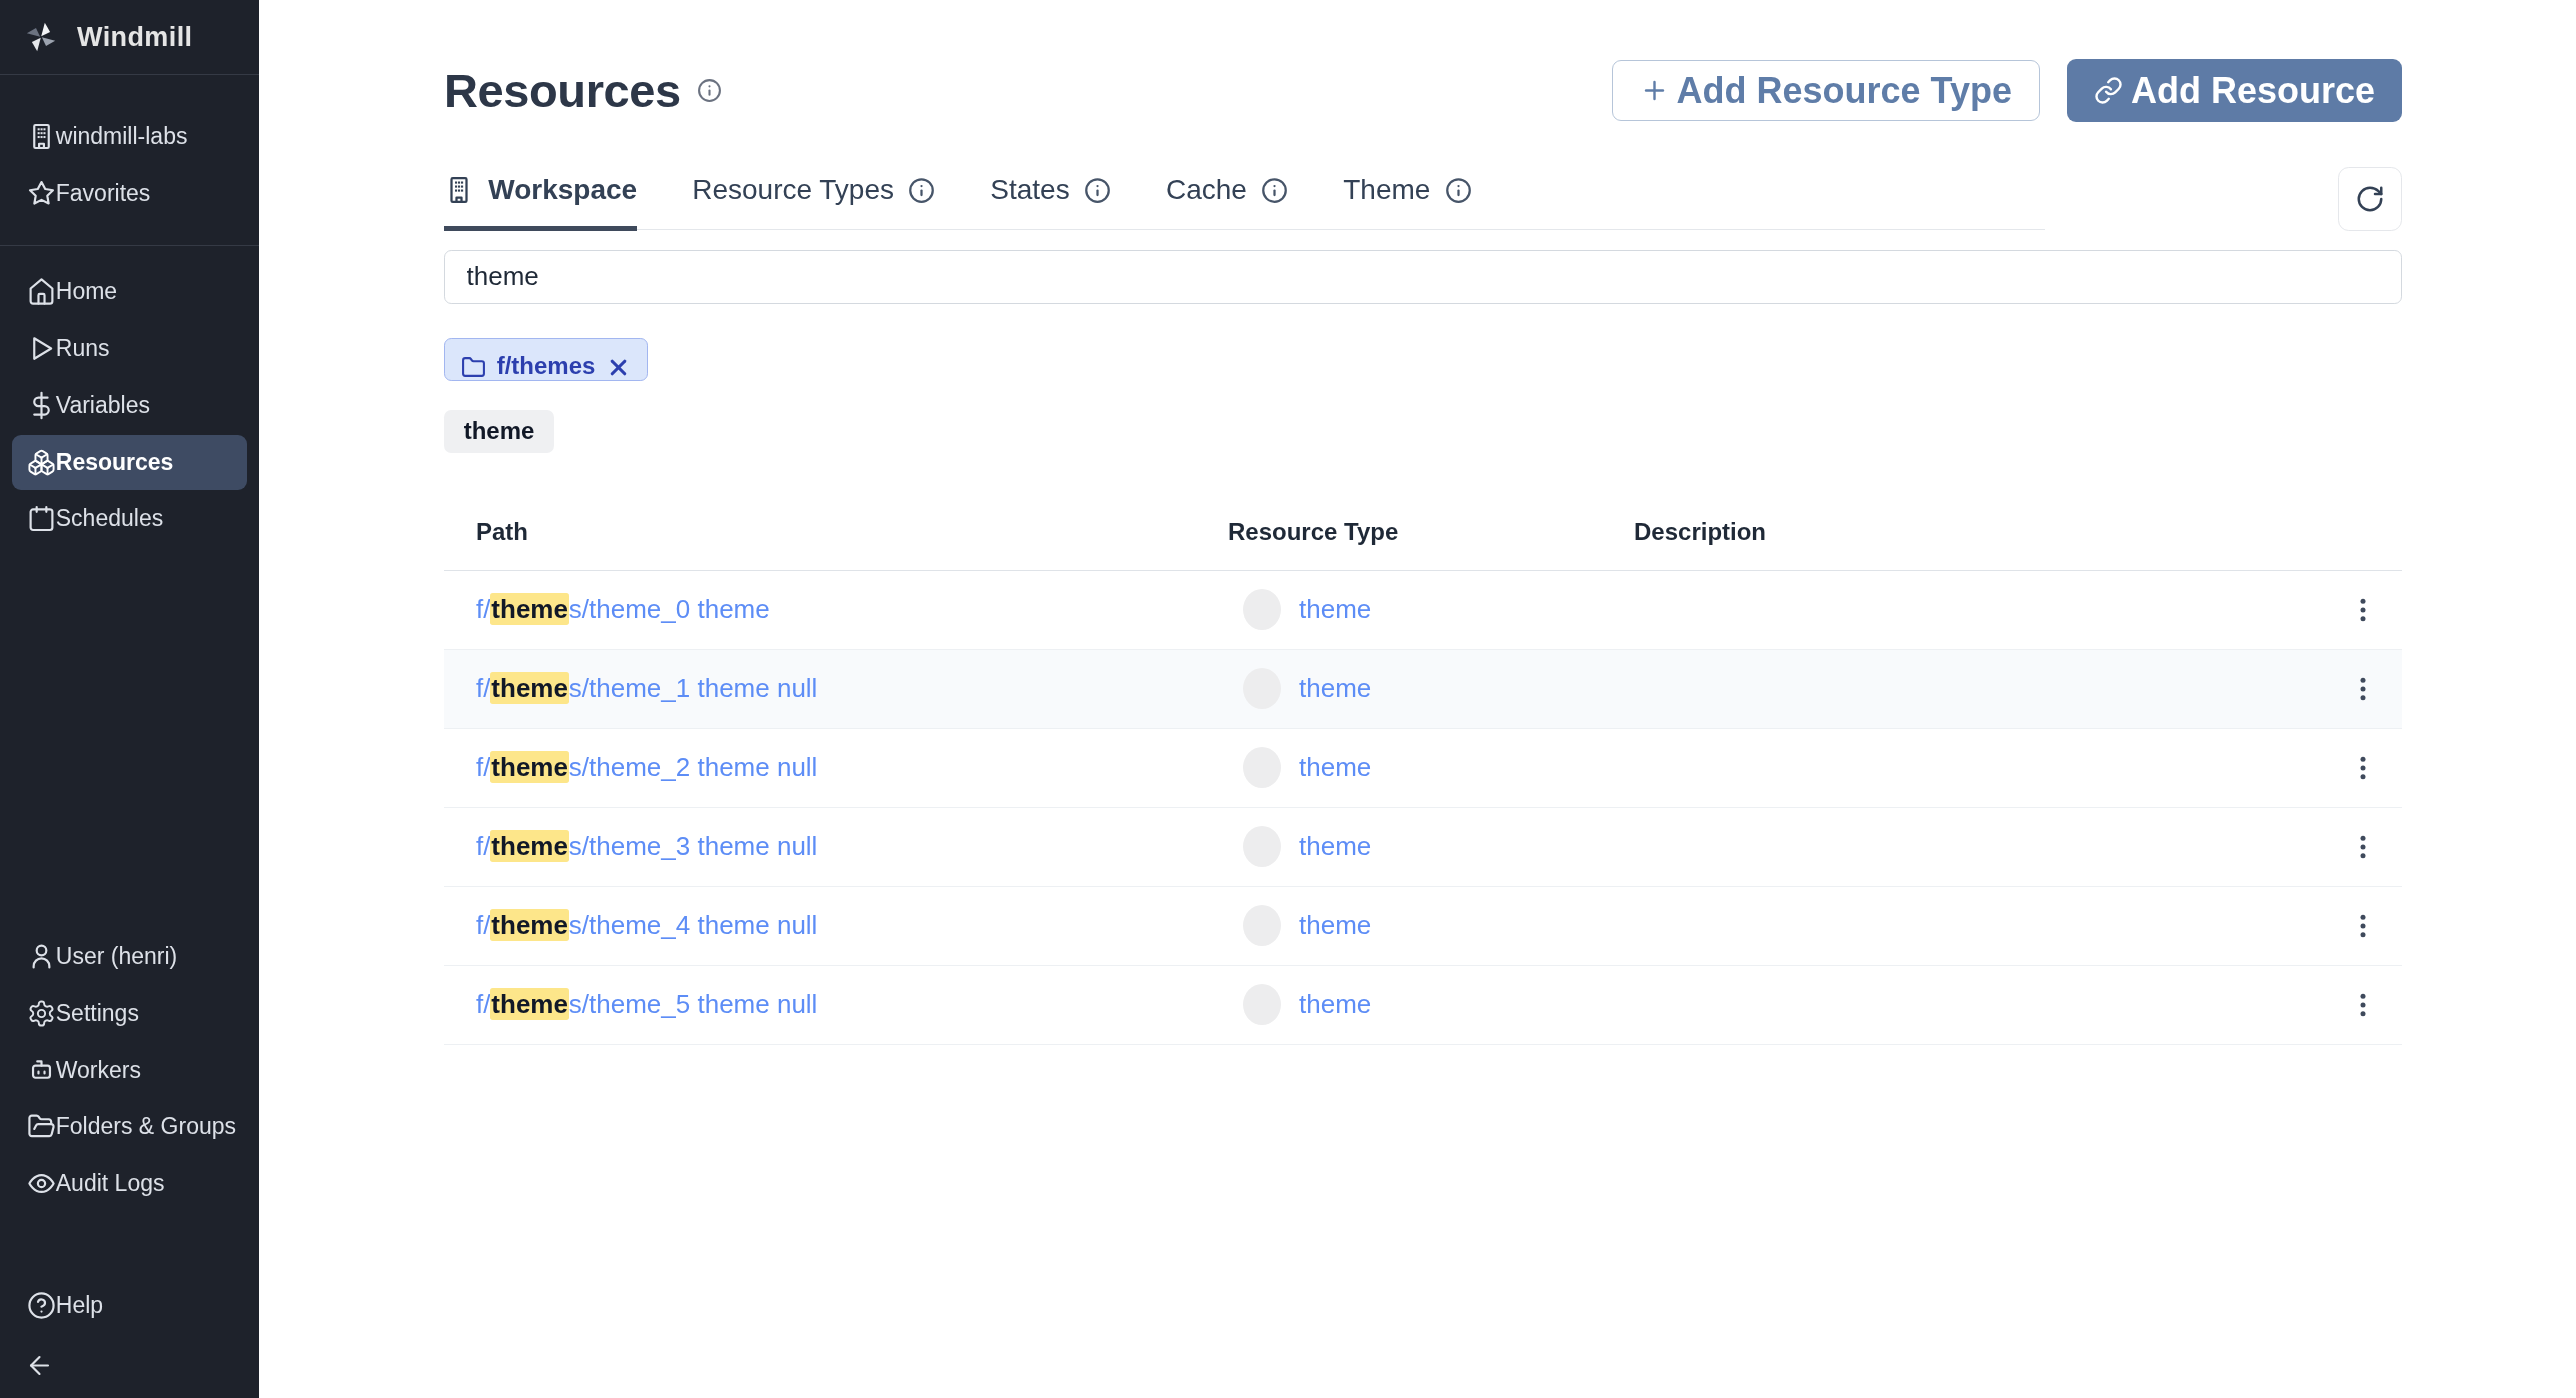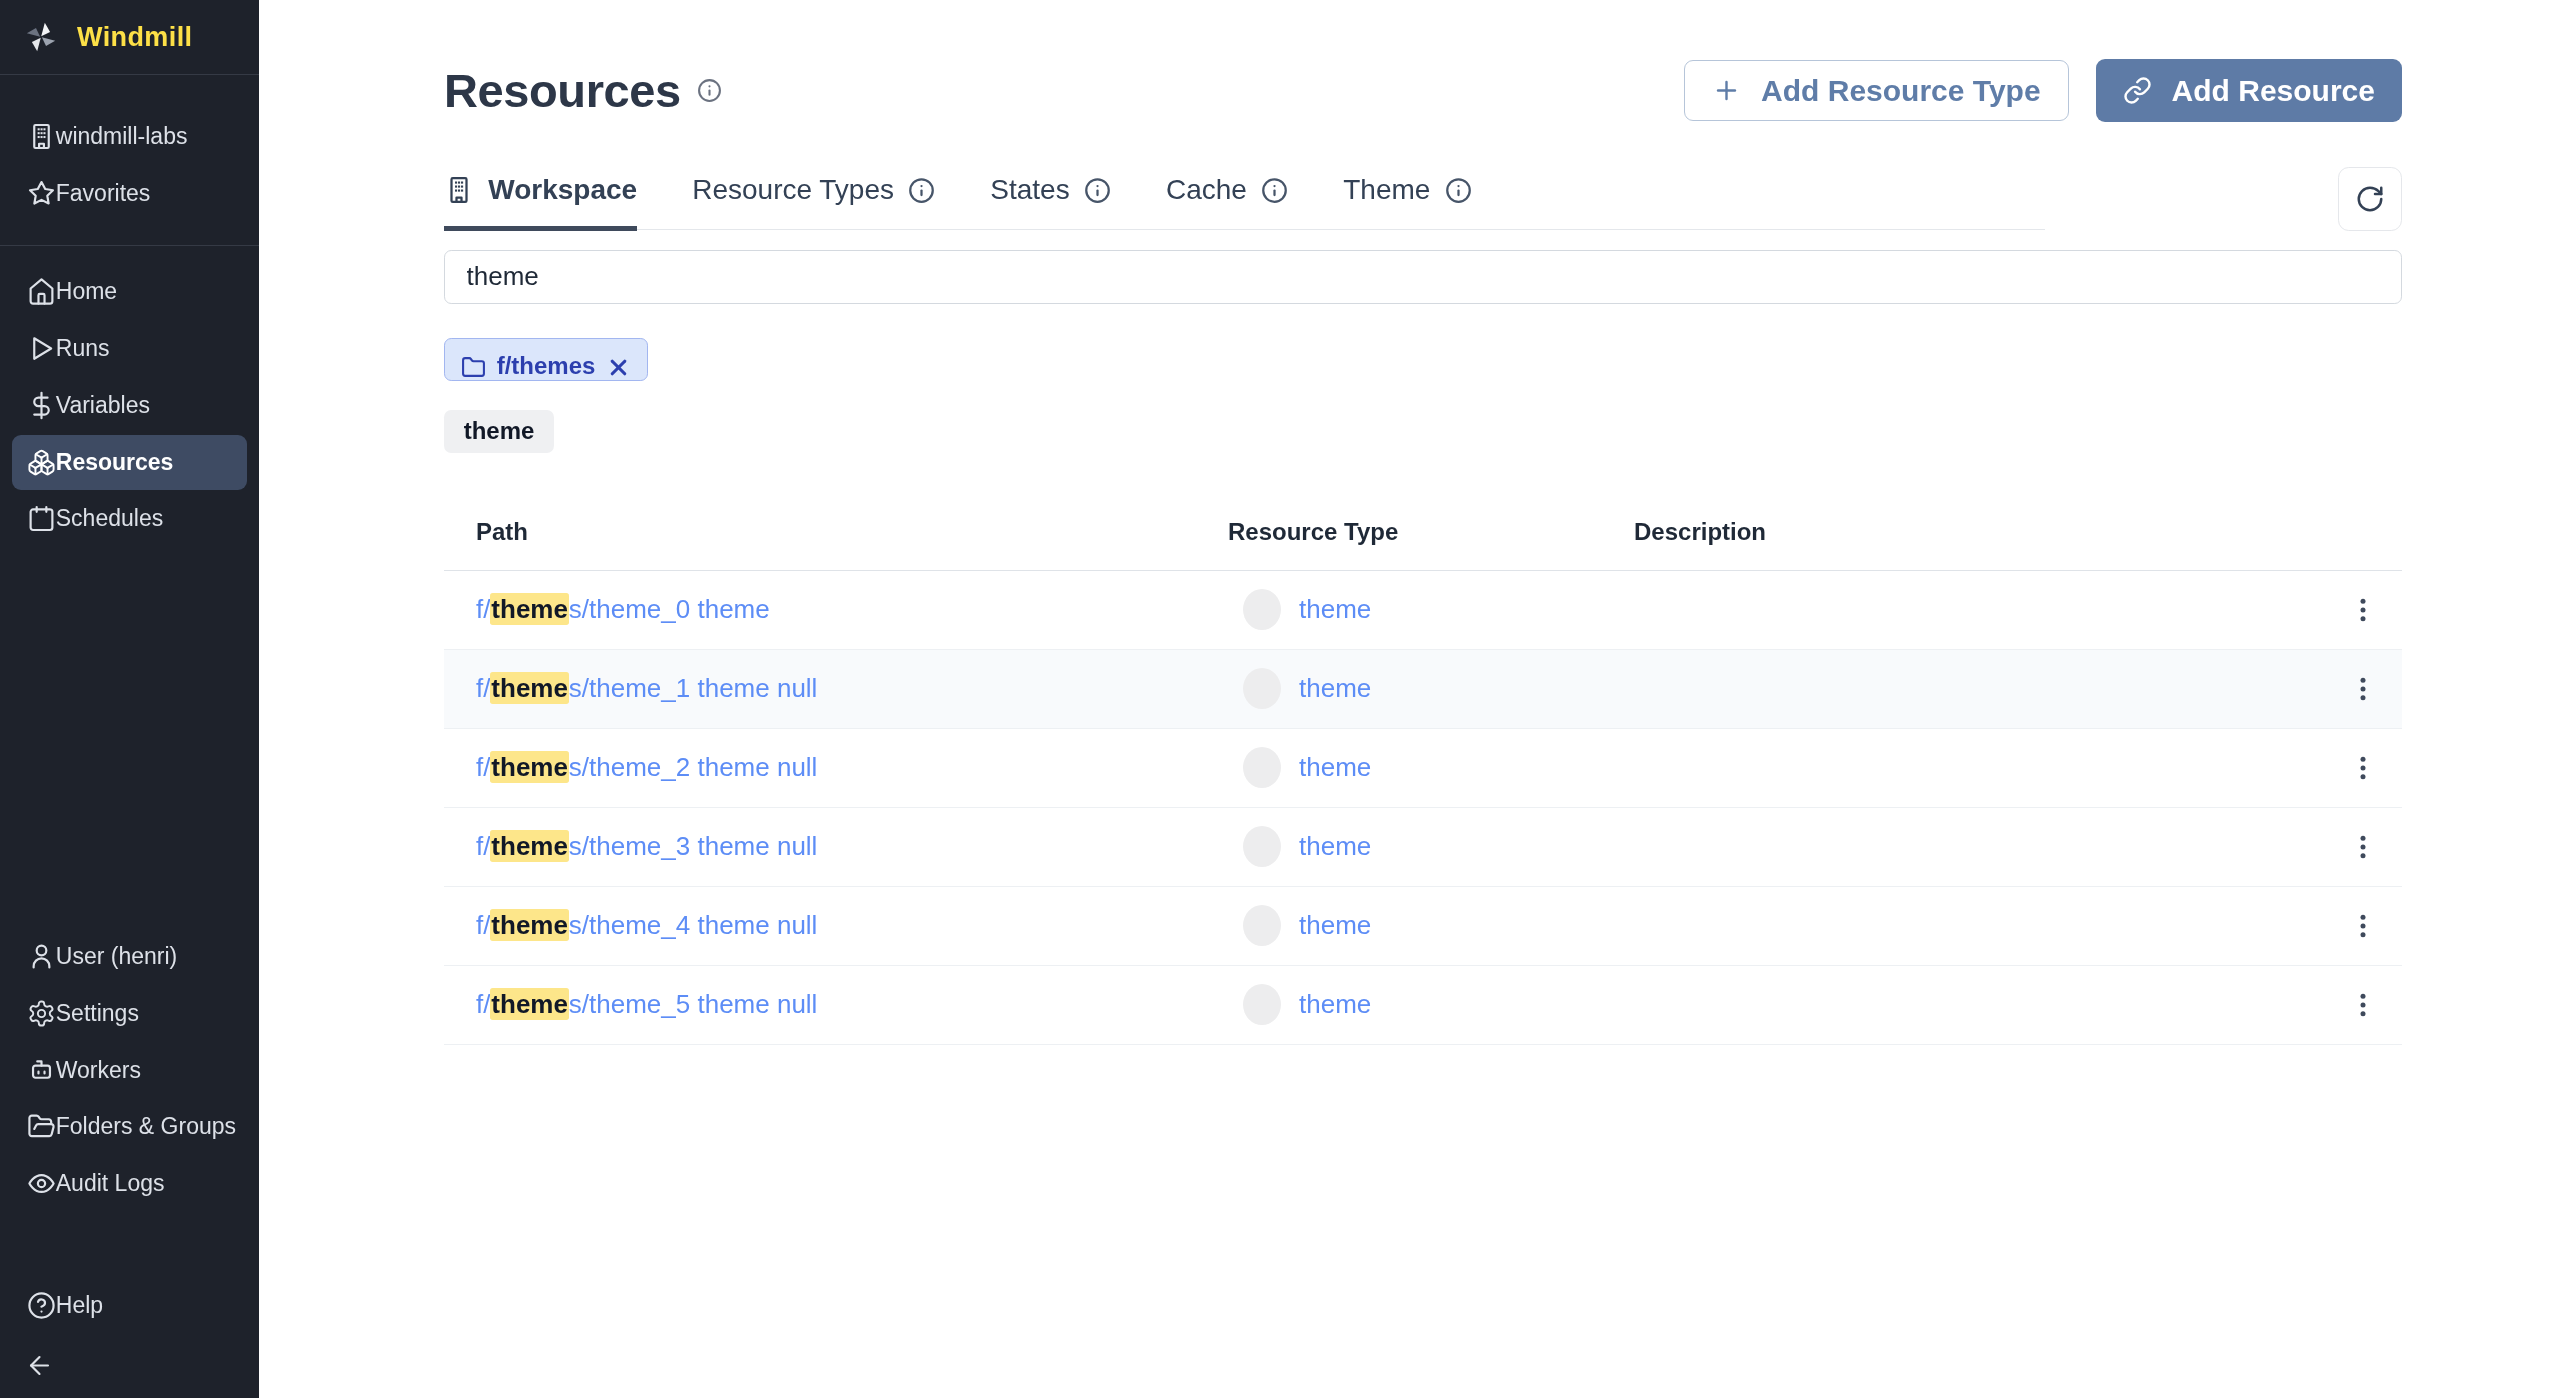--- a/index.html
+++ b/index.html
@@ -16,21 +16,21 @@
   .sidebar {
     width: 259px; min-width: 259px; height: 100%;
     background: #1e222b; color: #dde1e8;
     display: flex; flex-direction: column;
   }
   .logo-row {
     height: 75px; display: flex; align-items: center; gap: 18px;
     padding: 0 23px; border-bottom: 0.9px solid #353a45;
   }
   .logo-mark { width: 36px; height: 36px; flex: 0 0 auto; }
-  .app-name { font-size: 27px; font-weight: 700; color: #fde047; letter-spacing: 0.4px; }
+  .app-name { font-size: 27px; font-weight: 700; color: #e5e5e5; letter-spacing: 0.4px; }
 
   .ws-group { padding: 32px 10.7px 0 10.7px; }
   .side-item {
     display: flex; align-items: center; 
     height: 55px; padding: 0 14.3px; margin: 1.8px 1.8px;
     font-size: 23px; color: #dde1e8; border-radius: 9px; cursor: pointer;
     white-space: nowrap;
   }
   .side-item svg { width: 29px; height: 29px; flex: 0 0 auto; }
   .side-item.active { background: #3e4b63; color: #ffffff; font-weight: 700; }
@@ -50,22 +50,22 @@
 
   .header-row {
     margin-top: 59px; display: flex; align-items: center; justify-content: space-between;
   }
   .title-wrap { display: flex; align-items: center; gap: 16px; }
   .page-title { font-size: 47px; font-weight: 700; color: #2d3748; letter-spacing: -0.4px; }
   .info-icon { width: 25px; height: 25px; color: #6b7280; cursor: pointer; }
 
   .header-actions { display: flex; align-items: center; gap: 27px; }
   .btn {
-    display: inline-flex; align-items: center; gap: 20px;
-    font-size: 30px; font-weight: 700; border-radius: 9px; cursor: pointer;
+    display: inline-flex; align-items: center; gap: 8px;
+    font-size: 36px; font-weight: 700; border-radius: 9px; cursor: pointer;
     font-family: inherit;
   }
   .btn svg { width: 29px; height: 29px; }
   .btn-outline {
     height: 61px; padding: 0 27px;
     background: #ffffff; color: #5f7da8; border: 1.8px solid #b6c5d9;
   }
   .btn-primary {
     height: 63px; padding: 0 27px;
     background: #5e7ba6; color: #ffffff; border: none;

